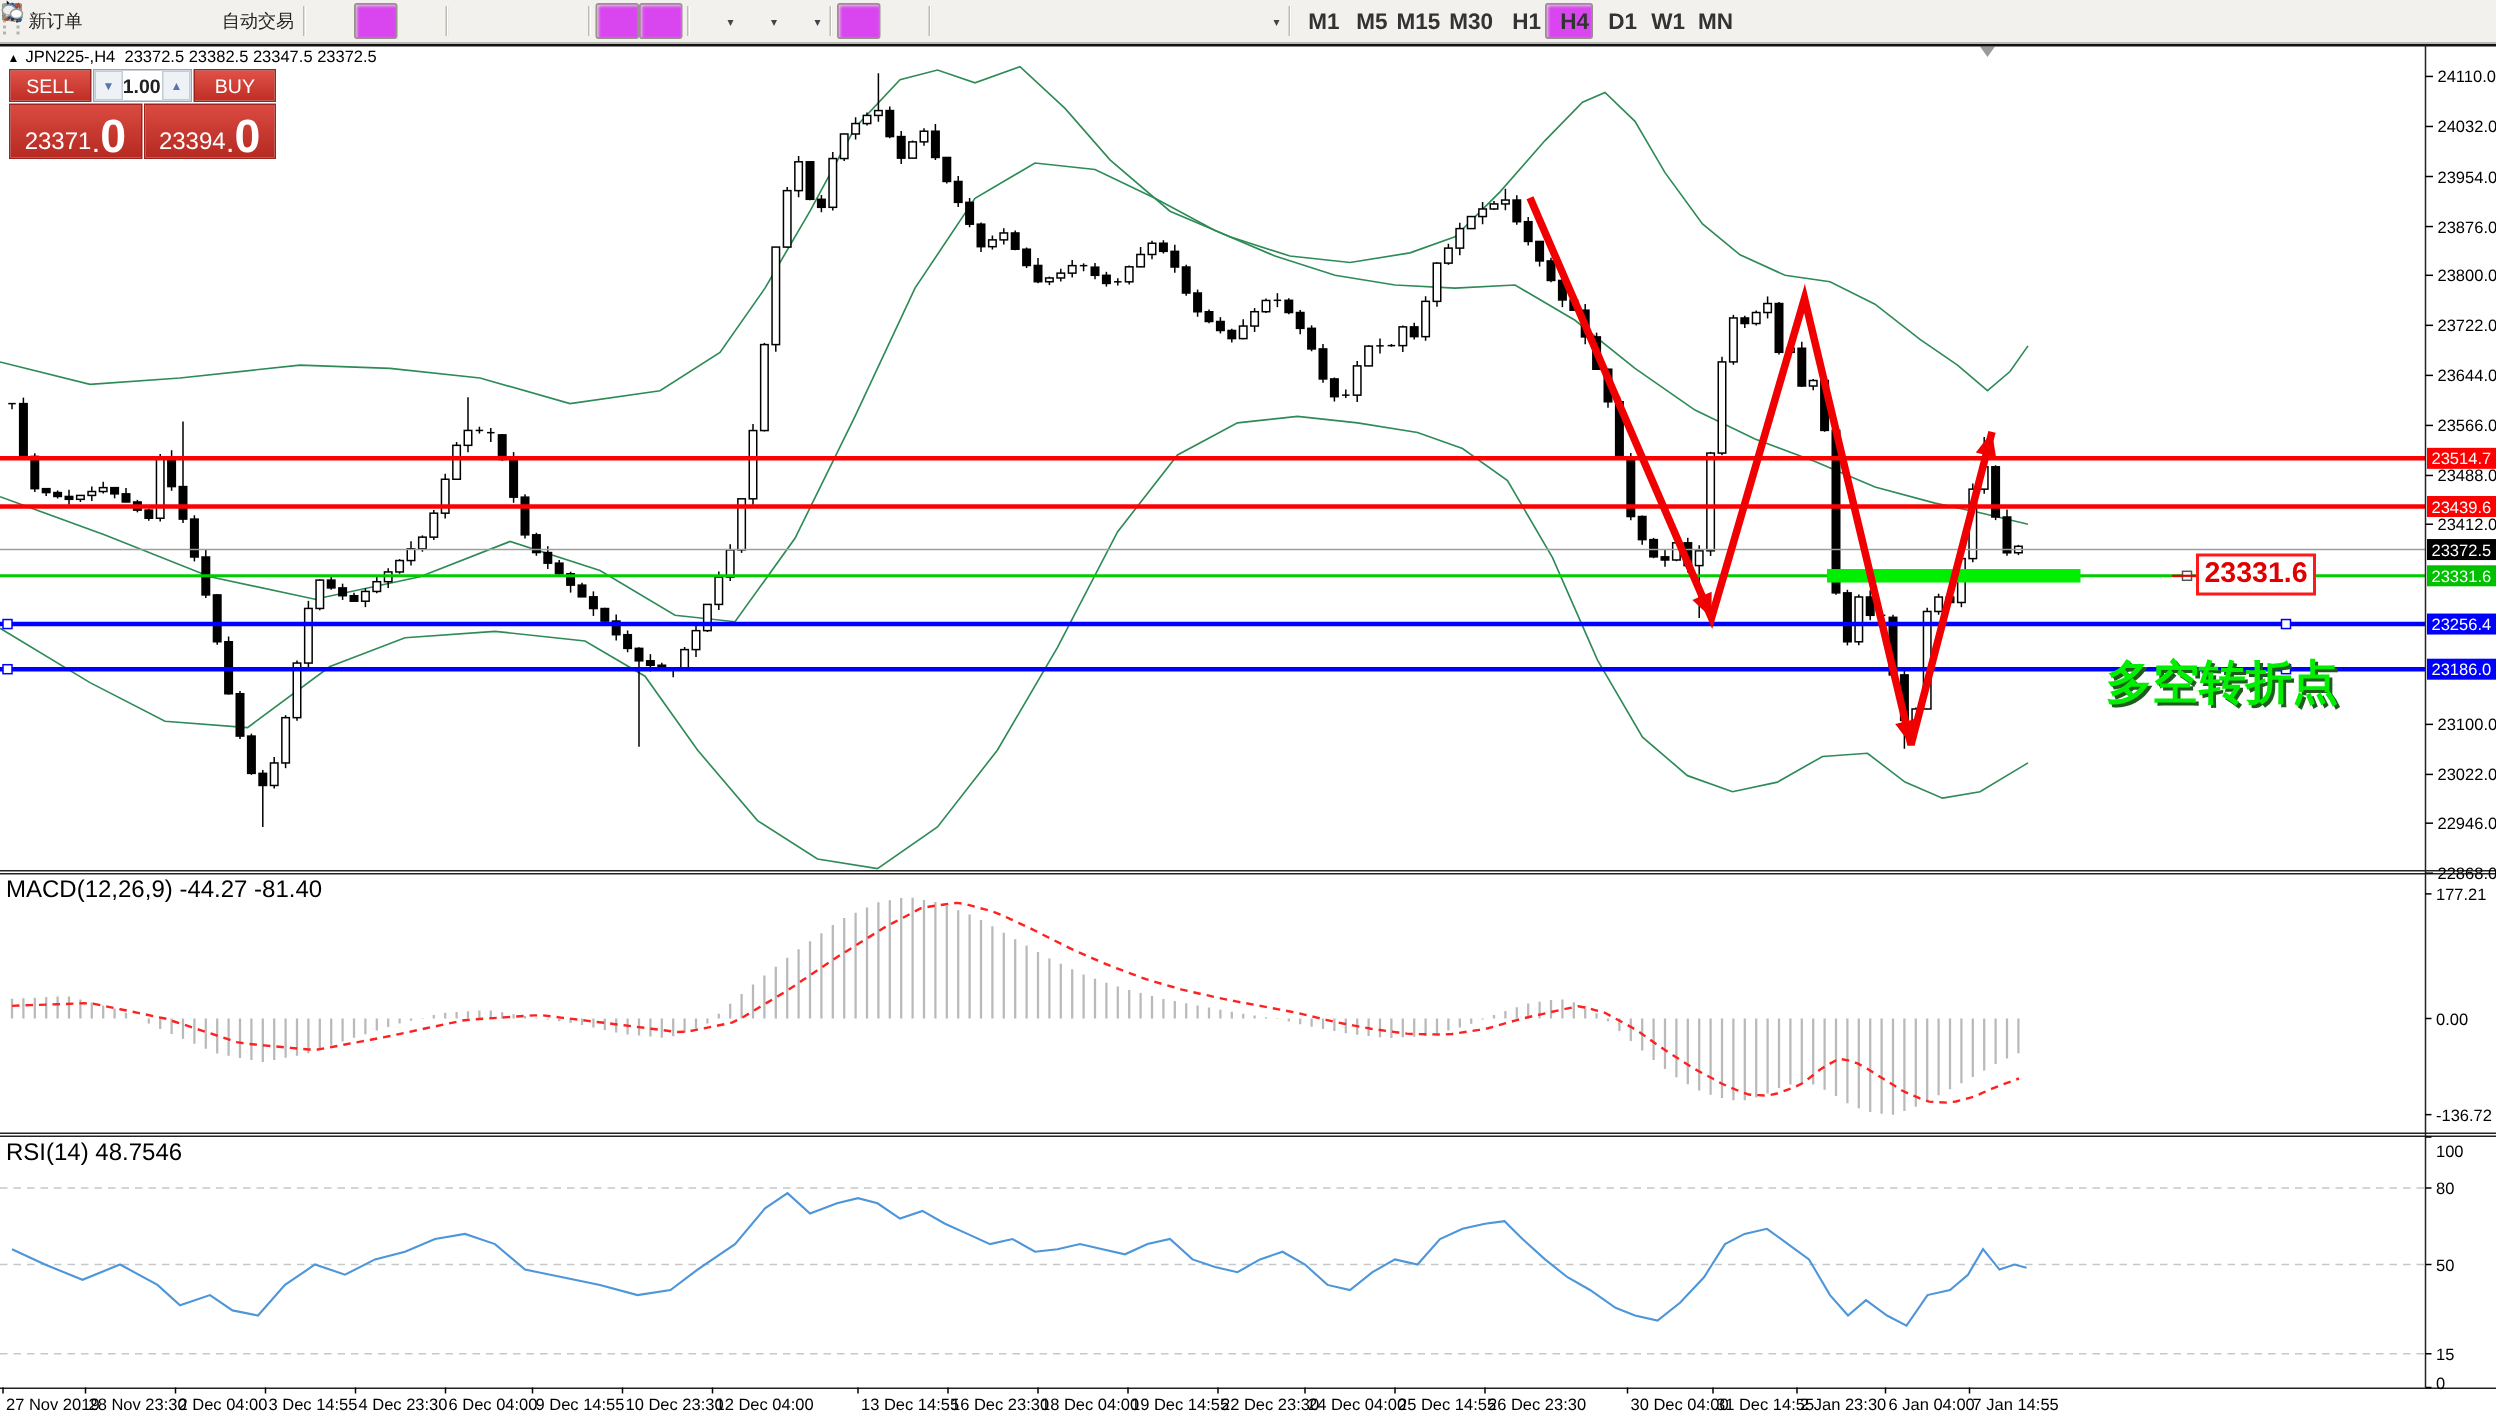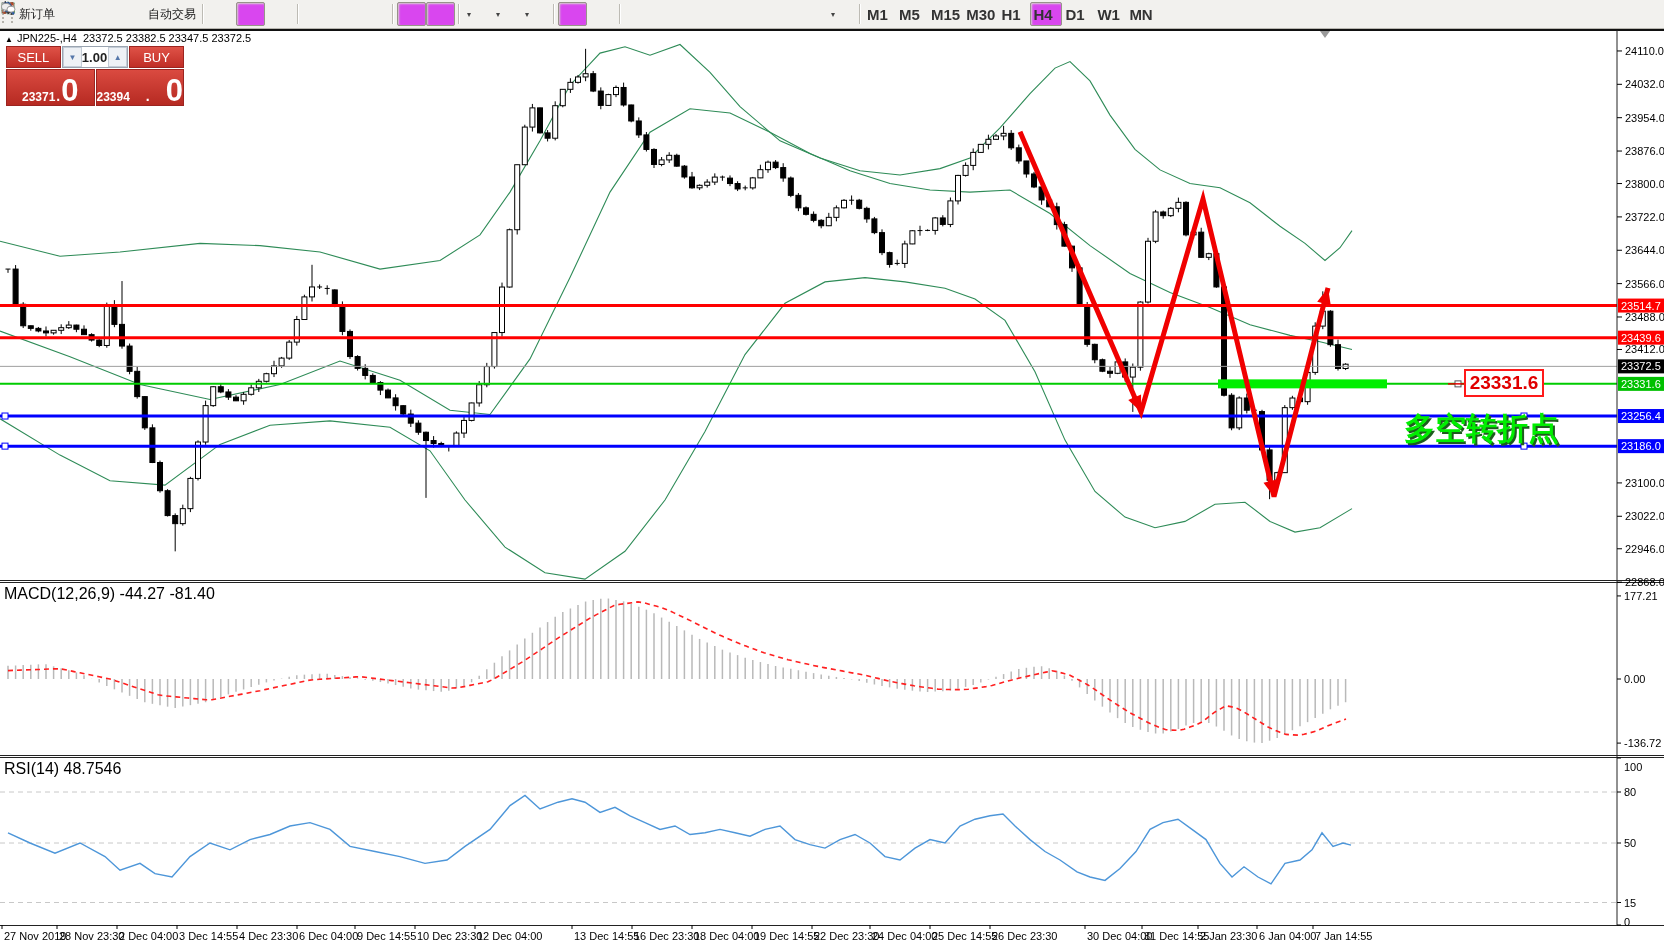--- a/index.html
+++ b/index.html
@@ -2,21 +2,21 @@
 <html><head>
 <meta charset="utf-8">
 <style>
   html,body{margin:0;padding:0;background:#fff;font-family:"Liberation Sans",sans-serif;}
   #stage{position:relative;width:1664px;height:946px;overflow:hidden;background:#fff;}
   
   #toolbar{position:absolute;left:0;top:0;width:1664px;height:28px;background:#f2f1ee;
     border-bottom:1px solid #b8b6b0;display:flex;align-items:center;z-index:30;}
   .grip{width:7px;height:18px;margin:0 3px 0 2px;border-left:2px dotted #b5b3ac;border-right:2px dotted #b5b3ac;}
   .tsep{width:1px;height:20px;background:#bdbbb4;border-right:1px solid #fff;margin:0 3px;}
-  .tbtn{height:22px;min-width:23px;padding:0 2px;display:flex;align-items:center;justify-content:flex-start;
+  .tbtn{height:22px;min-width:23px;padding:0 2px;display:flex;align-items:center;justify-content:flex-end;
     border:1px solid transparent;border-radius:2px;color:#222;font-size:12px;cursor:default;gap:2px;}
   .tbtn.active{border:1px solid #97938a;background:#d946ef;box-shadow:inset 1px 1px 2px #d6d4cd;}
   .tbtn .lbl{font-size:12px;white-space:nowrap;}
   .tbtn .caret{font-size:8px;color:#444;margin-left:1px;}
   .tbtn.tf{font-size:15px;font-weight:bold;color:#333;min-width:26px;}
   #tb-right{margin-left:auto;display:flex;align-items:center;margin-right:6px;}
   
   #chart-title{position:absolute;left:5px;top:32px;font-size:11px;font-weight:normal;color:#000;z-index:20;}
   #chart-title .tri{font-size:8px;margin-right:4px;}
   
@@ -25,31 +25,31 @@
   .oc-btn{width:53px;background:linear-gradient(#df5247,#c02e26);color:#fff;font-size:13px;
     display:flex;align-items:center;justify-content:center;border:1px solid #9c2420;}
   #oc-spin{flex:1;display:flex;border:1px solid #9aa4b0;background:#fff;margin:0 1px;}
   .oc-arr{width:17px;background:#eef1f5;border:1px solid #c4ccd6;color:#5577aa;font-size:8px;
     display:flex;align-items:center;justify-content:center;}
   #oc-vol{flex:1;display:flex;align-items:center;justify-content:flex-end;padding-right:1px;
     font-size:13px;font-weight:bold;color:#222;}
   #oc-row2{display:flex;height:37px;margin-top:1px;}
   .oc-price{width:98px;background:linear-gradient(#da4a40,#b62a22);color:#fff;display:flex;
     align-items:flex-end;justify-content:center;border:1px solid #9c2420;padding-bottom:2px;}
-  .oc-price+.oc-price{margin-left:1px;justify-content:space-between;}
-  .oc-main{font-size:12px;font-weight:bold;line-height:1;}
+  .oc-price+.oc-price{margin-left:1px;}
+  .oc-main{font-size:16px;font-weight:normal;line-height:1;}
   .oc-dot{font-size:14px;font-weight:bold;line-height:1;margin:0 1px;}
   .oc-big{font-size:31px;font-weight:bold;line-height:0.82;}
   
   .pane-label{position:absolute;left:4px;font-size:16px;color:#000;z-index:20;}
   
   #price-callout{position:absolute;left:1464px;top:369px;width:76px;height:24px;border:2px solid #ff1a1a;
     background:#fff;color:#e00000;font-size:19px;font-weight:bold;display:flex;align-items:center;
     justify-content:center;z-index:21;letter-spacing:0;}
-  #pivot-text{position:absolute;left:1404px;top:408px;font-size:31px;font-weight:bold;color:#00ee00;
+  #pivot-text{position:absolute;left:1404px;top:434px;font-size:31px;font-weight:bold;color:#00ee00;
     text-shadow:2px 2px 0 #1e5c1e;z-index:21;white-space:nowrap;}
   svg{position:absolute;left:0;top:0;z-index:5;}
   text{font-family:"Liberation Sans",sans-serif;}
 </style>
 </head>
 <body>
 
 <div id="stage">
   <svg id="chart-svg" width="1664" height="946">
       <defs>

